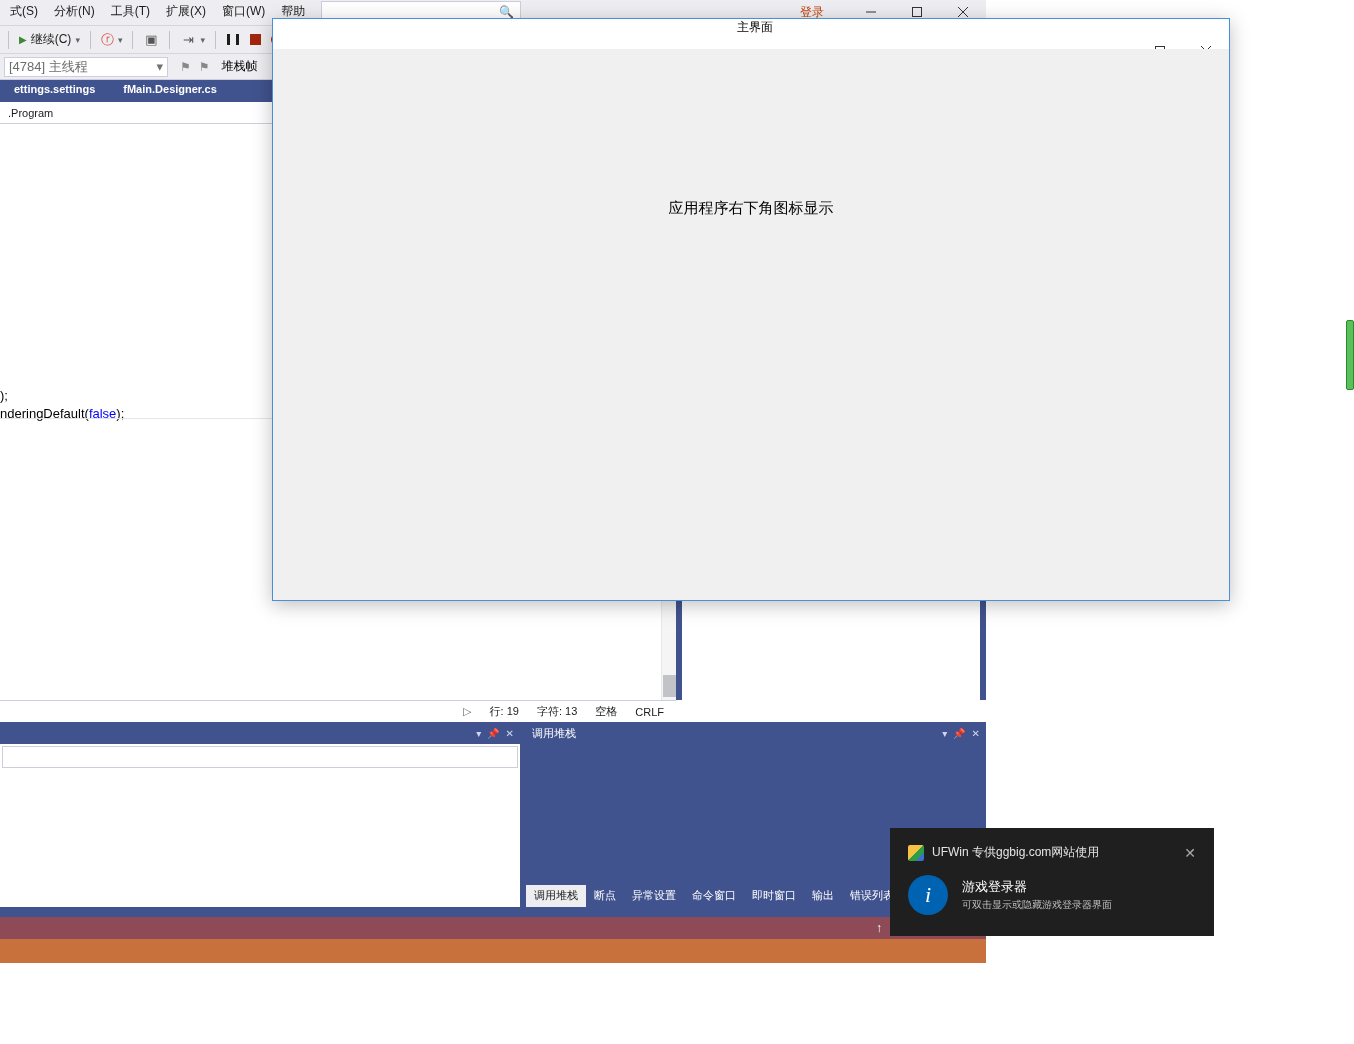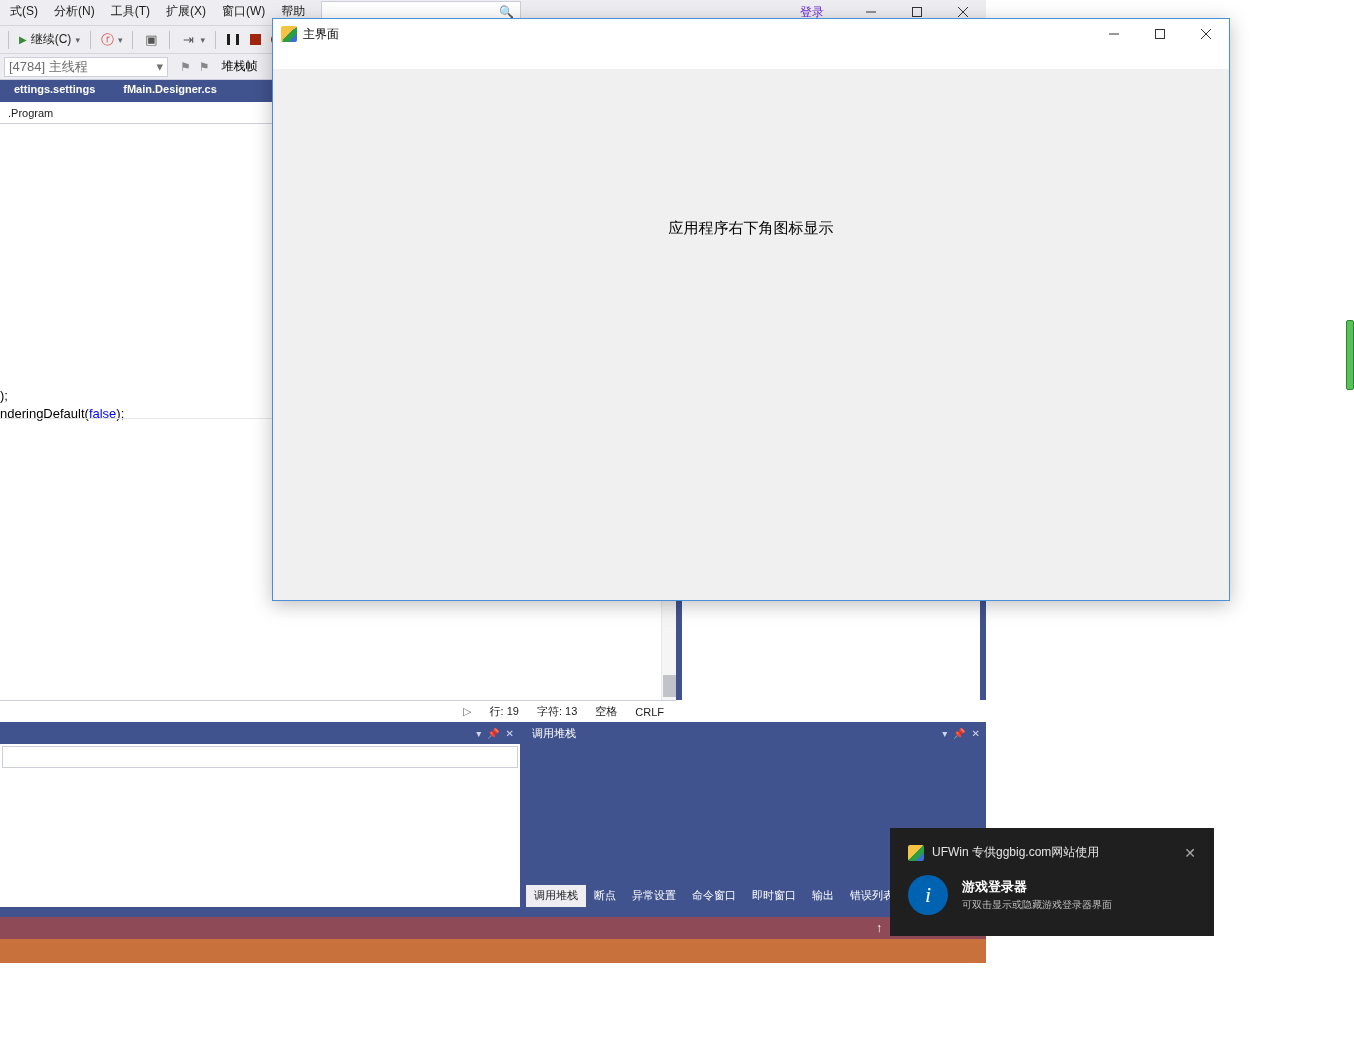--- a/index.html
+++ b/index.html
@@ -6,21 +6,21 @@
 body { width: 1354px; height: 1044px; overflow: hidden; position: relative; background: #fff; font-size: 12px; }
 
 
 .vs-window { position: absolute; left: 0; top: 0; width: 986px; height: 1044px; background: #fff; }
 .vs-title-controls { position: absolute; right: 0; top: 0; height: 24px; display: flex; }
 .vs-title-controls .btn { width: 46px; height: 24px; display: flex; align-items: center; justify-content: center; color: #333; }
 .vs-menubar { height: 26px; display: flex; align-items: flex-start; padding: 0 2px; background: #eeeef2; border-bottom: 1px solid #d6d6d6; }
 .vs-menubar .mitem { padding: 3px 8px; color: #1b1b1b; cursor: pointer; }
 .vs-search { position: absolute; left: 321px; top: 1px; width: 200px; height: 22px; border: 1px solid #cccedb; background: #fff; display: flex; align-items: center; }
 .vs-search .mag { margin-left: auto; margin-right: 6px; color: #717171; }
-.vs-login { position: absolute; left: 800px; top: 4px; color: #6d28d9; font-size: 12px; }
+.vs-login { position: absolute; left: 800px; top: 4px; color: #c2410c; font-size: 12px; }
 
 .vs-toolbar { height: 28px; background: #eeeef2; display: flex; align-items: center; padding: 0 4px; gap: 2px; border-bottom: 1px solid #d6d6d6; }
 .vs-toolbar .sep { width: 1px; height: 18px; background: #c2c3c9; margin: 0 4px; }
 .vs-toolbar .tb { display: flex; align-items: center; gap: 4px; padding: 0 4px; height: 22px; color: #1b1b1b; cursor: pointer; }
 .vs-toolbar .play { color: #388a34; font-size: 10px; }
 .vs-toolbar .fire { color: #d9534f; font-size: 13px; }
 .vs-toolbar .ico { width: 16px; height: 16px; display: inline-flex; align-items: center; justify-content: center; color: #555; font-size: 13px; }
 .vs-toolbar .pause span { display:inline-block;width:3px;height:11px;background:#1e1e1e;margin:0 1px; }
 .vs-toolbar .stop { width:11px;height:11px;background:#a1260d;display:inline-block; }
 .vs-toolbar .rec { width:11px;height:11px;border-radius:50%;border:2px solid #a1260d;display:inline-block; }
@@ -68,37 +68,37 @@
 
 .vs-bottom-gap { position: absolute; left: 0; right: 0; top: 907px; height: 10px; background: #41538e; }
 
 .vs-sourcebar { position: absolute; left: 0; right: 0; top: 917px; height: 22px; background: #8e4b57; color: #fff; display: flex; align-items: center; justify-content: flex-end; padding-right: 12px; font-size: 12px; gap: 8px; }
 .vs-sourcebar .up { font-size: 12px; }
 
 .vs-statusbar { position: absolute; left: 0; right: 0; top: 939px; height: 24px; background: #c8713c; }
 
 
 .app-window { position: absolute; left: 272px; top: 18px; width: 958px; height: 583px; background: #fff; border: 1px solid #4a90d9; box-shadow: 0 4px 18px rgba(0,0,0,.25); }
-.app-title { height: 30px; background: #fff; display: flex; align-items: center; padding-left: 8px; }
+.app-title { height: 30px; background: #fff; display: flex; align-items: center; padding-left: 8px; flex-direction: column; }
 .app-title .cube { width: 16px; height: 16px; margin-right: 6px; background: linear-gradient(135deg,#f6c244 0 50%,#2e9e44 50% 75%,#3b6fd1 75% 100%); border-radius: 2px; }
 .app-title-text { font-size: 12px; color: #000; }
 .app-controls { margin-left: auto; display: flex; }
 .app-controls .ab { width: 46px; height: 30px; display: flex; align-items: center; justify-content: center; color: #333; cursor: pointer; }
-.app-body { position: absolute; top: 30px; left: 0; right: 0; bottom: 0; background: #f0f0f0; display: flex; align-items: flex-start; justify-content: center; margin-top: 20px; }
+.app-body { position: absolute; top: 30px; left: 0; right: 0; bottom: 0; background: #f0f0f0; display: flex; align-items: flex-start; justify-content: center; }
 .app-body .msg { margin-top: 150px; font-size: 15px; color: #000; }
 
 
 .toast { position: absolute; left: 890px; top: 828px; width: 324px; height: 108px; background: #1f1f1f; color: #fff; padding: 16px 18px; }
 .toast .thead { display: flex; align-items: center; margin-bottom: 14px; }
 .toast .thead .cube { width: 16px; height: 16px; margin-right: 8px; background: linear-gradient(135deg,#f6c244 0 50%,#2e9e44 50% 75%,#3b6fd1 75% 100%); border-radius: 2px; }
 .toast .thead .tt { font-size: 12px; color: #e5e5e5; }
 .toast .thead .tx { margin-left: auto; color: #aaa; cursor: pointer; font-size: 14px; }
 .toast .tbody { display: flex; align-items: center; gap: 14px; }
 .toast .tbody .info { width: 40px; height: 40px; border-radius: 50%; background: #0063b1; color: #fff; display: flex; align-items: center; justify-content: center; font-family: Georgia, serif; font-size: 22px; font-style: italic; }
-.toast .tbody .tmsg .l1 { font-size: 13px; font-weight: bold; margin-bottom: 2px; }
+.toast .tbody .tmsg .l1 { font-size: 13px; font-weight: normal; margin-bottom: 2px; }
 .toast .tbody .tmsg .l2 { font-size: 10px; color: #bfbfbf; }
 
 
 .right-edge { position: absolute; right: 0; top: 320px; width: 8px; height: 70px; background: #5bbf5b; border: 1px solid #2a8a2a; border-radius: 2px; }
 
 svg { display: block; }
 </style>
 </head>
 <body>
 

